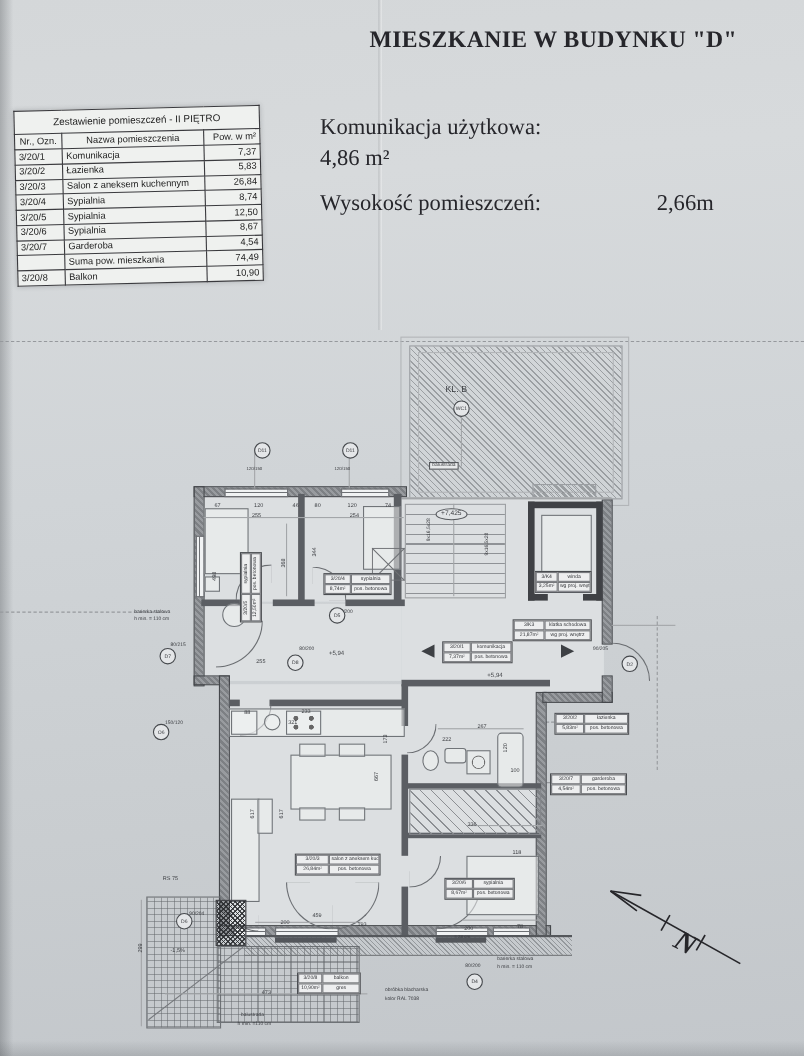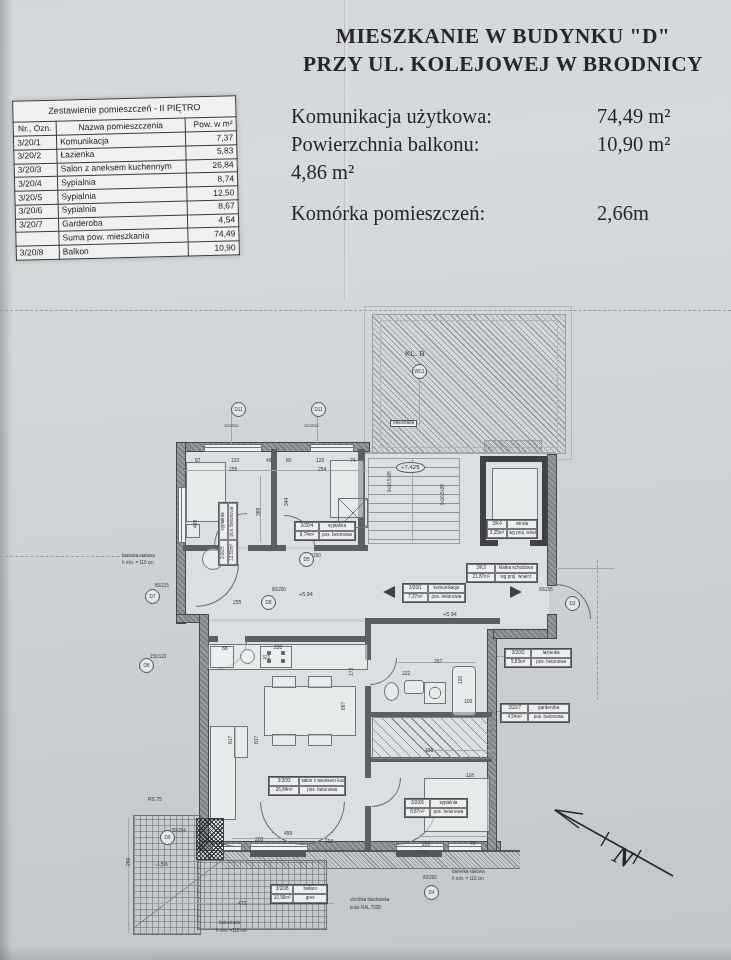--- a/index.html
+++ b/index.html
@@ -72,21 +72,20 @@
 </head>
 <body>
 
 <div class="page">
   <div class="shadeL"></div>
   <div class="shadeB"></div>
   <div class="fold"></div>
 
   <div class="title">
     <div>MIESZKANIE W BUDYNKU "D"</div>
-    <div>PRZY UL. KOLEJOWEJ W BRODNICY</div>
   </div>
 
   <table class="doc-table">
     <thead>
       <tr>
           <th class="cap" colspan="3">Zestawienie pomieszczeń - II PIĘTRO</th>
         </tr>
       <tr>
         <th class="hed nr">Nr., Ozn.</th>
         <th class="hed">Nazwa pomieszczenia</th>
@@ -139,33 +138,28 @@
           <td class="">Balkon</td>
           <td class="num">10,90</td>
         </tr>
       </tbody>
   </table>
 
   <div class="summary">
     <div>
         <div class="srow">
           <span>Komunikacja użytkowa:</span>
-          <span>74,49 m²</span>
-        </div>
-        <div class="srow">
-          <span>Powierzchnia balkonu:</span>
-          <span>10,90 m²</span>
         </div>
         <div class="srow">
           <span>4,86 m²</span>
         </div>
       </div>
     <div class="sgap"></div>
     <div class="srow">
-      <span>Komórka pomieszczeń:</span>
+      <span>Wysokość pomieszczeń:</span>
       <span>2,66m</span>
     </div>
   </div>
 
   <div id="plan">
 
     <div class="dash" style="left:0;top:310px;width:731px"></div>
     <div class="dash" style="left:0;top:556px;width:150px"></div>
     <div class="dashv" style="left:597px;top:560px;height:140px"></div>
     <div class="dash" style="left:468px;top:656px;width:36px"></div>

